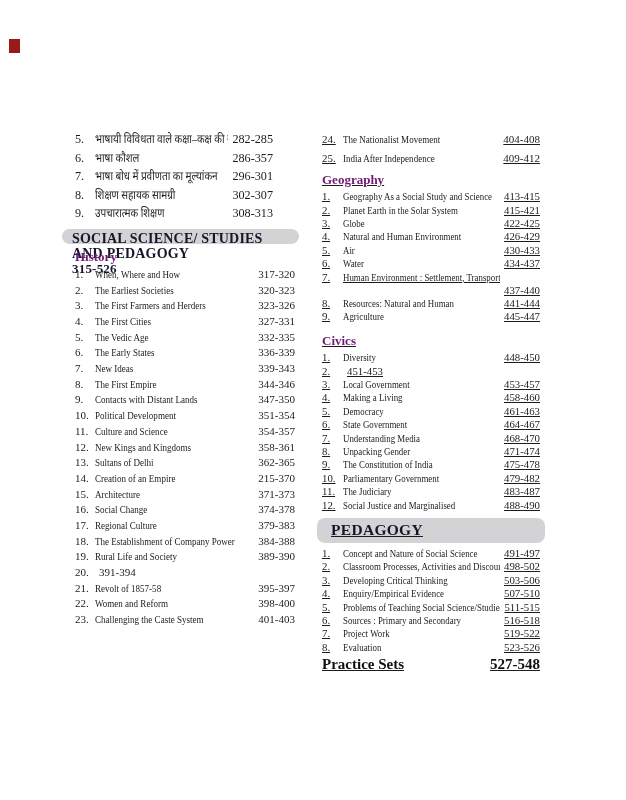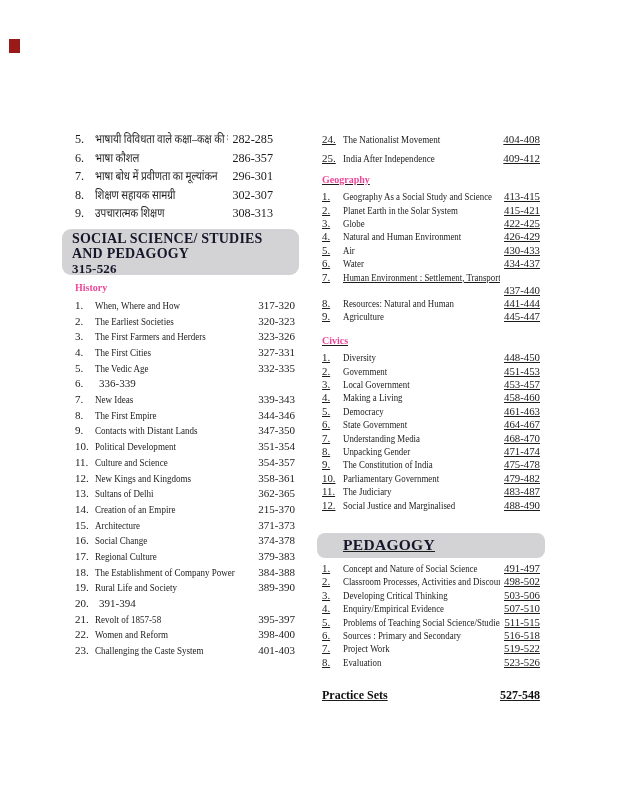--- a/index.html
+++ b/index.html
@@ -23,43 +23,43 @@
   .hindi-list .row { height:18.6px; line-height:18.6px; font-size:12.2px; padding-left:13px; padding-right:26px; }
   .cont-list  .row { height:18.6px; line-height:18.6px; font-size:11px;   padding-left:5px;  padding-right:5px; }
   .list-l .row { height:15.7px; line-height:15.7px; font-size:11px;   padding-left:13px; padding-right:4px; }
   .list-r .row { height:13.4px; line-height:13.4px; font-size:10.8px; padding-left:5px;  padding-right:5px; }
 
   .row.two-line { height:26px; align-items:flex-start; line-height:12.6px; }
   .two-line .title { display:flex; flex-direction:row; }
   .two-line .pages { align-self:flex-end; }
 
   .banner {
-    box-sizing:border-box; margin-top:6px; height:46px; width:100%;
+    box-sizing:border-box; margin-top:6px; height:15px; width:100%;
     background:var(--banner-bg,#d3d3d5); border-radius:9px;
     padding:2px 9px 0 10px; font-weight:bold; font-size:14px; line-height:15px;
     color:var(--banner-fg,#16162b); letter-spacing:0.2px;
   }
   .banner .b-line2 { display:flex; justify-content:space-between;flex-direction:column; }
   .banner .b-pages { font-size:13px; }
 
   .banner-sm {
-    box-sizing:border-box; margin-top:21px; height:25px; width:100%;
+    box-sizing:border-box; margin-top:6px; height:25px; width:100%;
     background:var(--banner-bg,#d3d3d5); border-radius:8px;
-    padding-left:26px; font-weight:bold; font-size:15.5px; line-height:24px;
+    padding-left:14px; font-weight:bold; font-size:15.5px; line-height:24px;
     color:var(--banner-fg,#16162b); letter-spacing:0.3px;
   }
 
-  .heading { font-weight:bold; font-size:10px; line-height:16px; margin-top:5px; margin-bottom:2px; color:#ec4899; }
+  .heading { font-weight:bold; font-size:13px; line-height:16px; margin-top:5px; margin-bottom:2px; color:#701a75; }
   .col-left  .heading { padding-left:13px; }
   .col-right .heading { padding-left:5px; }
   .list-l { margin-top:2px; } .list-r { margin-top:2px; }
   .heading.tight { margin-top:10px; }
 
-  .practice { display:flex; justify-content:space-between; margin-top:16px; padding:0 5px 0 5px;
-              font-size:12px; line-height:21px; color:#101010; font-weight:600; }
+  .practice { display:flex; justify-content:space-between; margin-top:0; padding:0 5px 0 5px;
+              font-size:15px; line-height:21px; color:#101010; font-weight:600; }
 </style>
 </head>
 <body>
 
 <div class="page">
 
   <div class="corner-mark" style="background: rgb(154, 26, 26);"></div>
 
   <div class="col col-left">
     <div class="list hindi-list">
@@ -120,20 +120,21 @@
           <span class="title"><span class="t-line">The First Cities</span></span>
           <span class="pages">327-331</span>
         </div>
         <div class="row">
           <span class="num">5.</span>
           <span class="title"><span class="t-line">The Vedic Age</span></span>
           <span class="pages">332-335</span>
         </div>
         <div class="row">
           <span class="num">6.</span>
+          <span class="title"><span class="t-line">The Early States</span></span>
           <span class="pages">336-339</span>
         </div>
         <div class="row">
           <span class="num">7.</span>
           <span class="title"><span class="t-line">New Ideas</span></span>
           <span class="pages">339-343</span>
         </div>
         <div class="row">
           <span class="num">8.</span>
           <span class="title"><span class="t-line">The First Empire</span></span>
@@ -284,21 +285,20 @@
 
     <div class="heading tight">Civics</div>
     <div class="list list-r">
         <div class="row">
           <span class="num">1.</span>
           <span class="title"><span class="t-line">Diversity</span></span>
           <span class="pages">448-450</span>
         </div>
         <div class="row">
           <span class="num">2.</span>
-          <span class="title"><span class="t-line">Government</span></span>
           <span class="pages">451-453</span>
         </div>
         <div class="row">
           <span class="num">3.</span>
           <span class="title"><span class="t-line">Local Government</span></span>
           <span class="pages">453-457</span>
         </div>
         <div class="row">
           <span class="num">4.</span>
           <span class="title"><span class="t-line">Making a Living</span></span>

